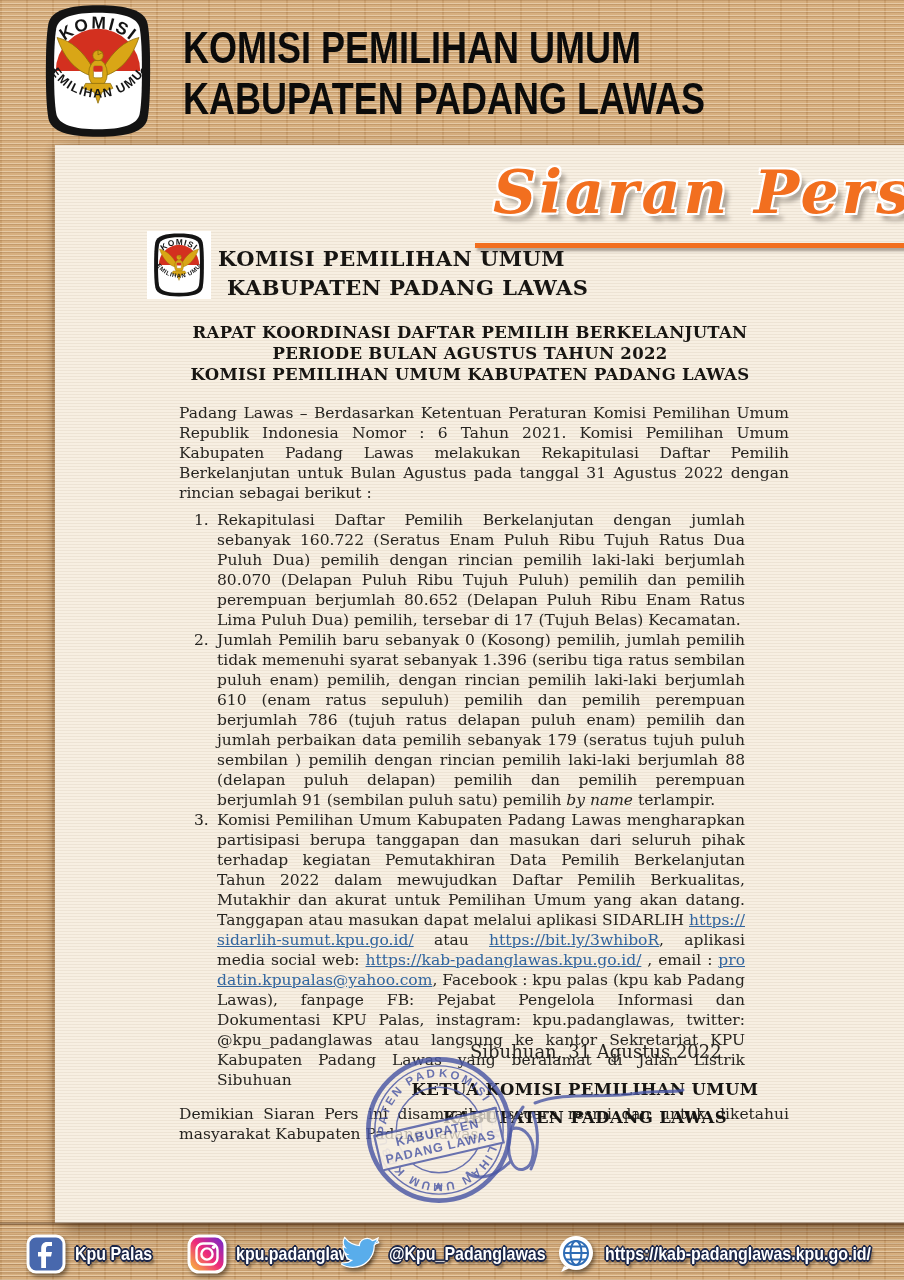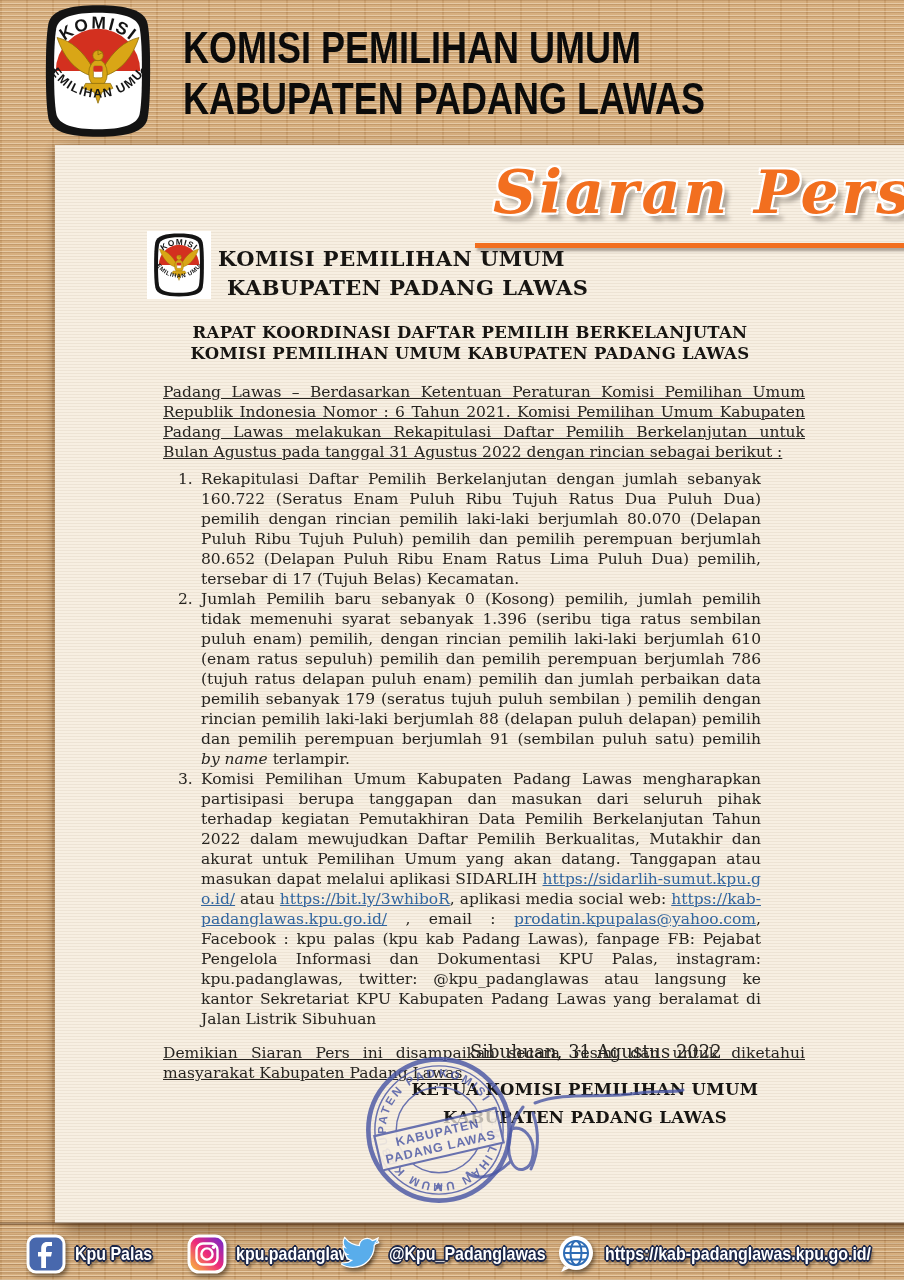--- a/index.html
+++ b/index.html
@@ -45,23 +45,23 @@
 
   .letterhead { position:absolute; left:92px; top:86px; display:flex; align-items:flex-start; }
   .letterhead-logo { width:64px; height:68px; background:#fff; padding:2px; }
   .letterhead-text {
     margin-left:7px; padding-top:13px;
     font-weight:bold; font-size:21px; line-height:29px; color:#171512; letter-spacing:.5px;
     white-space:nowrap;
   }
   .letterhead-text .l2 { margin-left:9px; }
 
-  .doc-body { position:absolute; left:16px; top:177px; width:798px; }
+  .doc-body { position:absolute; left:0; top:177px; width:798px;padding-left:32px; }
   .doc-title { text-align:center; font-weight:bold; font-size:16.5px; line-height:21px; color:#171512; letter-spacing:.3px; }
-  .intro, .closing { margin:18px 64px 0 92px; font-size:15.5px; line-height:20px; color:#262420; text-align:justify;text-decoration:underline; }
+  .intro, .closing { margin:18px 64px 0 92px; font-size:15.5px; line-height:20px; color:#262420; text-align:justify; }
   .closing { margin-top:14px; }
   ol.points { margin:7px 108px 0 107px; list-style:none; counter-reset:pt; }
   ol.points li { position:relative; padding-left:23px; font-size:15.5px; line-height:20px; color:#262420; text-align:justify; }
   ol.points li .num { position:absolute; left:0; top:0; }
   .italic { font-style:italic; }
   a.doc-link { color:#31659f; text-decoration:underline; cursor:pointer; word-break:break-all; }
 
   
   .sig-date { position:absolute; left:415px; top:896px; font-size:18px; color:#262420; }
   .sig-title { position:absolute; left:350px; top:923px; width:360px; text-align:center;
@@ -163,20 +163,21 @@
     </svg>
     <div class="letterhead-text">
       <div class="l1">KOMISI PEMILIHAN UMUM</div>
       <div class="l2">KABUPATEN PADANG LAWAS</div>
     </div>
   </div>
 
   <div class="doc-body">
     <div class="doc-title">
       <div>RAPAT KOORDINASI DAFTAR PEMILIH BERKELANJUTAN</div>
+      <div>PERIODE BULAN AGUSTUS TAHUN 2022</div>
       <div>KOMISI PEMILIHAN UMUM KABUPATEN PADANG LAWAS</div>
     </div>
 
     <p class="intro">Padang Lawas – Berdasarkan Ketentuan Peraturan Komisi Pemilihan Umum Republik Indonesia Nomor : 6 Tahun 2021. Komisi Pemilihan Umum Kabupaten Padang Lawas melakukan Rekapitulasi Daftar Pemilih Berkelanjutan untuk Bulan Agustus pada tanggal 31 Agustus 2022 dengan rincian sebagai berikut :</p>
 
     <ol class="points">
       <li>
         <span class="num">1.</span>
         <span><span>Rekapitulasi Daftar Pemilih Berkelanjutan dengan jumlah sebanyak 160.722 (Seratus Enam Puluh Ribu Tujuh Ratus Dua Puluh Dua) pemilih dengan rincian pemilih laki-laki berjumlah 80.070 (Delapan Puluh Ribu Tujuh Puluh) pemilih dan pemilih perempuan berjumlah 80.652  (Delapan Puluh Ribu Enam Ratus Lima Puluh Dua) pemilih, tersebar di 17 (Tujuh Belas) Kecamatan.</span></span>
       </li>

